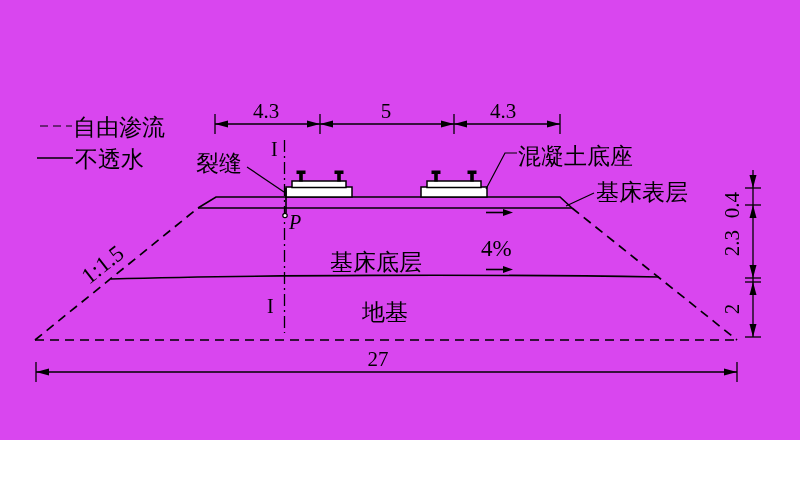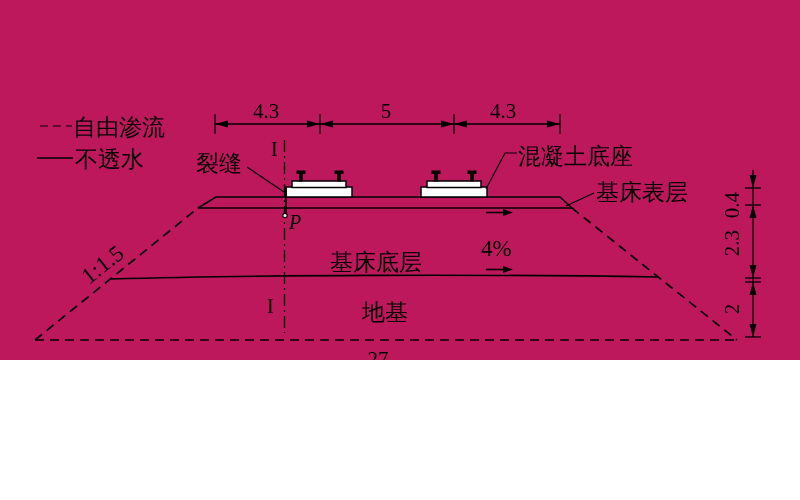--- a/index.html
+++ b/index.html
@@ -1,16 +1,16 @@
 <!DOCTYPE html>
 <html><head>
 <meta charset="utf-8">
 <style>
   html,body{margin:0;padding:0;background:#ffffff;}
-  .stage{position:relative;width:800px;height:360px;background:#be185d;overflow:hidden;
+  .stage{position:relative;width:800px;height:440px;background:#d946ef;overflow:hidden;
          font-family:"Liberation Serif","DejaVu Serif",serif;}
   svg{display:block;}
   svg text{font-family:"Liberation Serif","DejaVu Serif",serif;fill:#000;}
   .cn{font-size:23px;}
   .num{font-size:21px;}
   .sec{font-size:20px;}
   .pt{font-size:20px;font-style:italic;}
   .solid{stroke:#000;stroke-width:1.6;fill:none;}
   .thin{stroke:#000;stroke-width:1.2;fill:none;}
   .dashed{stroke:#000;stroke-width:1.7;fill:none;stroke-dasharray:9 6;}

